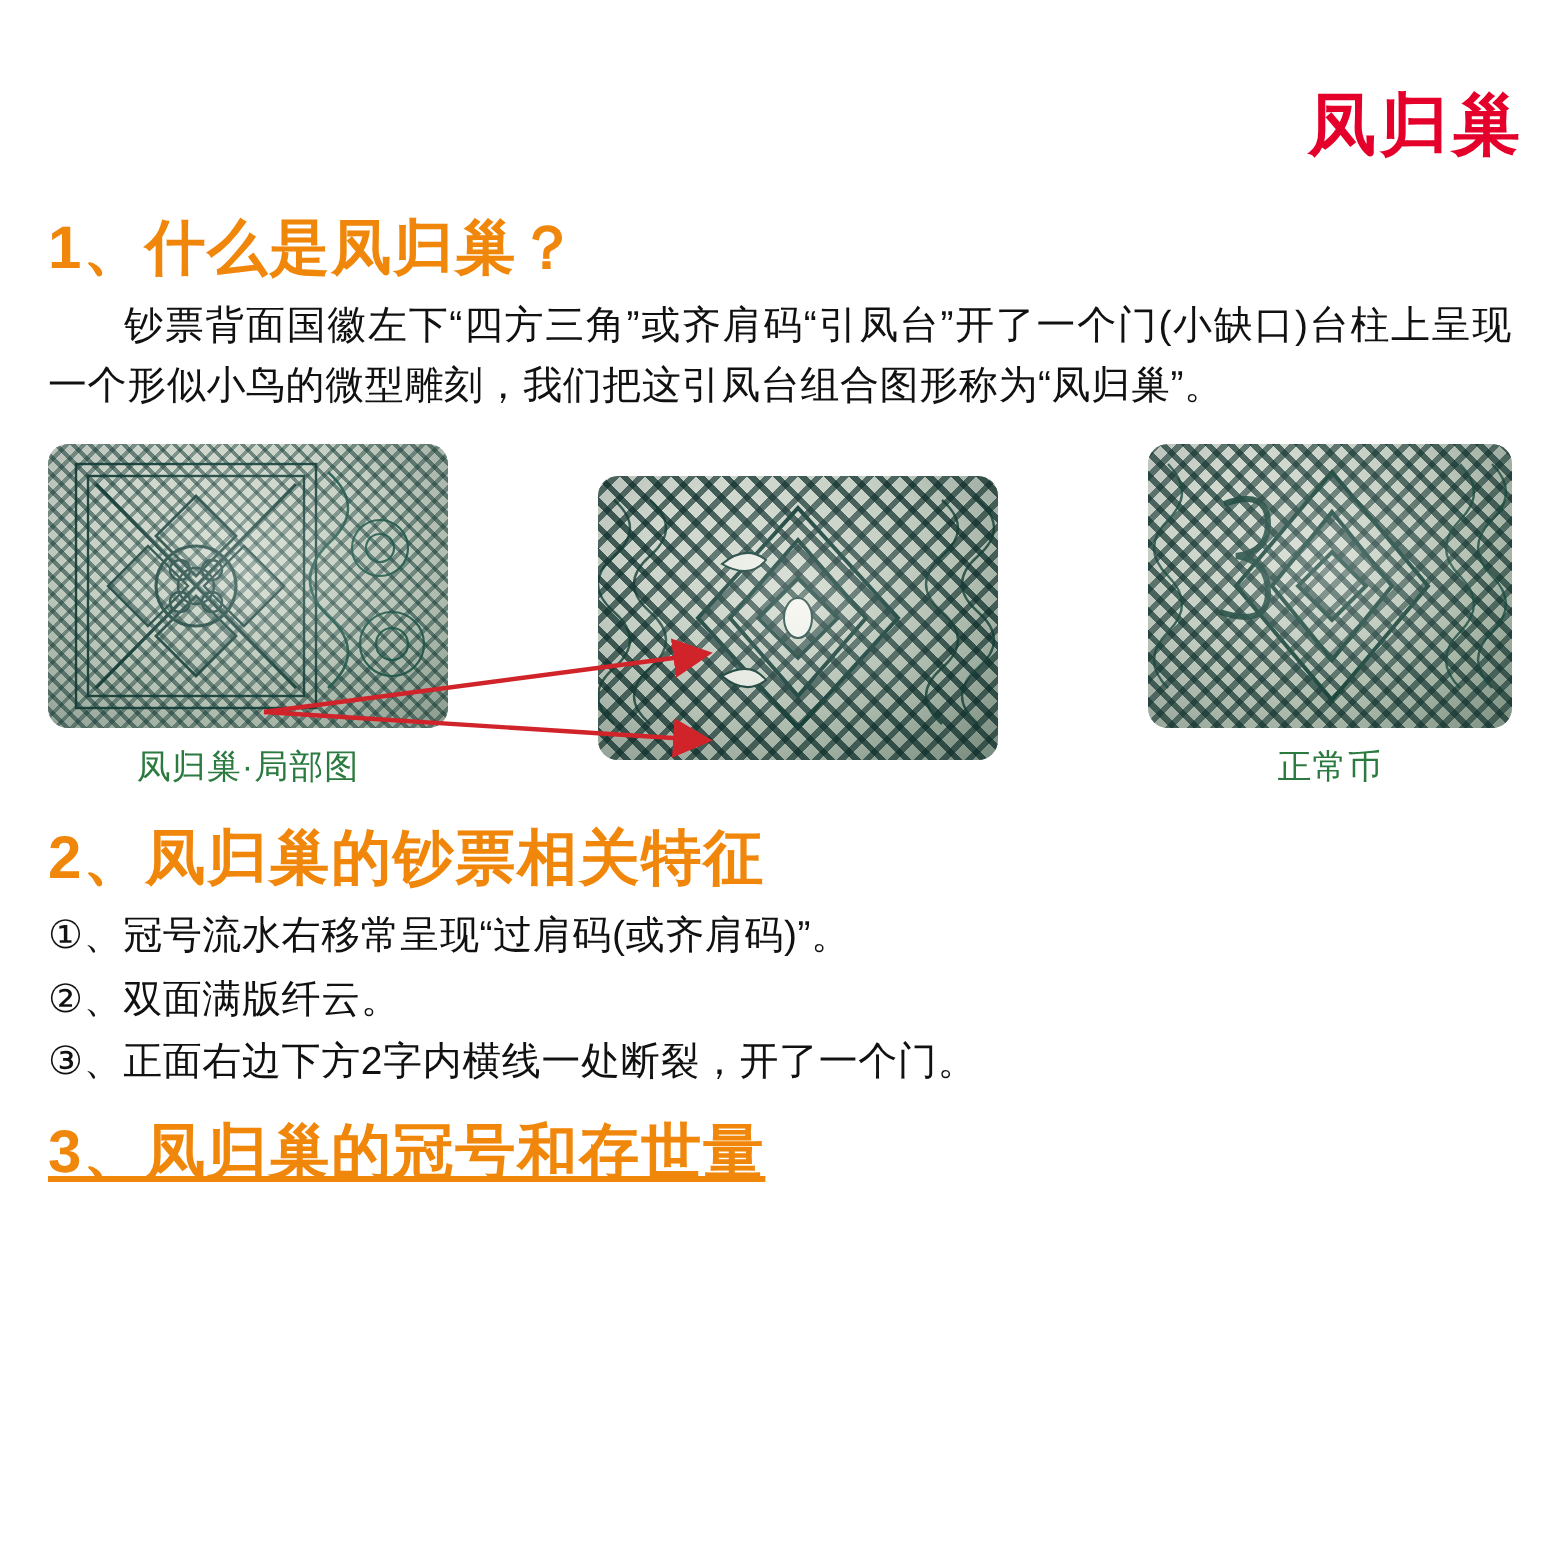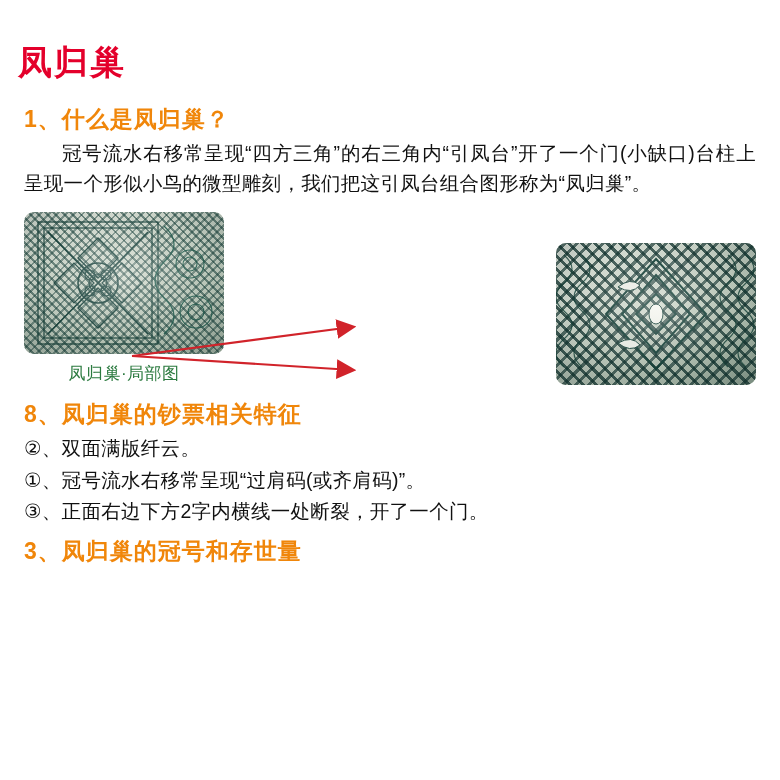--- a/index.html
+++ b/index.html
@@ -16,31 +16,31 @@
     position: relative;
   }
   .page {
     width: 780px;
     height: 780px;
     box-sizing: border-box;
     padding: 0 18px;
     position: relative;
   }
   .title {
-    text-align: left;
+    text-align: right;
     color: #e4002b;
     font-size: 34px;
     font-weight: bold;
     letter-spacing: 2px;
     margin-top: 40px;
     margin-bottom: 18px;
   }
   .section-head {
     color: #f0860a;
-    font-size: 23px;
+    font-size: 30px;
     font-weight: bold;
     margin: 8px 0 4px 6px;
     letter-spacing: 1px;
   }
   .para {
     font-size: 19.5px;
     line-height: 1.52;
     text-align: justify;
     margin: 2px 6px 6px 6px;
     letter-spacing: 0.3px;
@@ -52,21 +52,21 @@
     font-size: 19.5px;
     line-height: 1.5;
     margin: 2px 6px 2px 6px;
     letter-spacing: 0.3px;
   }
 
   
   .figures {
     display: flex;
     justify-content: space-between;
-    align-items: flex-end;
+    align-items: center;
     margin: 14px 6px 0 6px;
   }
   .fig {
     display: flex;
     flex-direction: column;
     align-items: center;
   }
   .fig-img {
     border-radius: 10px;
     overflow: hidden;
@@ -119,21 +119,21 @@
   .fig-ovr { position: absolute; inset: 0; }
 </style>
 </head>
 <body>
 
 <div class="page">
 
   <div class="title">凤归巢</div>
 
   <div class="section-head">1、什么是凤归巢？</div>
-  <div class="para indent">冠号流水右移常呈现“四方三角”的右三角内“引凤台”开了一个门(小缺口)台柱上呈现一个形似小鸟的微型雕刻，我们把这引凤台组合图形称为“凤归巢”。</div>
+  <div class="para indent">钞票背面国徽左下“四方三角”或齐肩码“引凤台”开了一个门(小缺口)台柱上呈现一个形似小鸟的微型雕刻，我们把这引凤台组合图形称为“凤归巢”。</div>
 
   <div class="figures">
 
     <div class="fig">
       <div class="fig-img f1">
         <div class="tex tex-base-a"></div>
         <svg class="fig-ovr" viewBox="0 0 200 142" preserveAspectRatio="none">
           <g stroke="#16403a" fill="none" stroke-width="1.2" opacity="0.95">
             <rect x="14" y="10" width="120" height="122"></rect>
             <rect x="20" y="16" width="108" height="110"></rect>
@@ -180,34 +180,56 @@
             <path d="M8 12 q16 14 0 28 q-16 14 0 28 q16 14 0 28 q-16 14 0 28"></path>
             <path d="M26 12 q16 14 0 28 q-16 14 0 28 q16 14 0 28 q-16 14 0 28"></path>
             <path d="M172 12 q16 14 0 28 q-16 14 0 28 q16 14 0 28 q-16 14 0 28"></path>
             <path d="M190 12 q16 14 0 28 q-16 14 0 28 q16 14 0 28 q-16 14 0 28"></path>
           </g>
         </svg>
         <div class="vign"></div>
       </div>
     </div>
 
+    <div class="fig">
+      <div class="fig-img f3">
+        <div class="tex tex-base-c"></div>
+        <svg class="fig-ovr" viewBox="0 0 182 142" preserveAspectRatio="none">
+          <g stroke="#17443a" fill="none" stroke-width="2">
+            <path d="M92 14 L140 71 L92 128 L44 71 Z"></path>
+            <path d="M92 34 L122 71 L92 108 L62 71 Z"></path>
+            <rect x="80" y="59" width="24" height="24" transform="rotate(45 92 71)"></rect>
+          </g>
+          <g stroke="#17443a" fill="none" stroke-width="3" opacity="0.9">
+            <path d="M38 30 q22 -8 22 10 q0 14 -16 16 q16 2 16 18 q0 18 -24 10"></path>
+          </g>
+          <g stroke="#1b4f42" fill="none" stroke-width="1.2" opacity="0.8">
+            <path d="M10 10 q14 14 0 28 q-14 14 0 28 q14 14 0 28 q-14 14 0 28"></path>
+            <path d="M156 10 q14 14 0 28 q-14 14 0 28 q14 14 0 28 q-14 14 0 28"></path>
+            <path d="M172 10 q14 14 0 28 q-14 14 0 28 q14 14 0 28 q-14 14 0 28"></path>
+          </g>
+        </svg>
+        <div class="vign"></div>
+      </div>
+      <div class="fig-caption">正常币</div>
+    </div>
   </div>
 
   <svg class="arrowlayer" style="left:0;top:0;width:780px;height:780px;position:absolute;" viewBox="0 0 780 780">
     <defs>
       <marker id="ah" markerWidth="9" markerHeight="9" refX="7" refY="4.5" orient="auto">
         <path d="M0,0 L9,4.5 L0,9 z" fill="#d1232a"></path>
       </marker>
     </defs>
     <g stroke="#d1232a" stroke-width="2.2" fill="none" marker-end="url(#ah)">
       <path d="M132 316 L352 287"></path>
       <path d="M132 316 L352 330"></path>
     </g>
   </svg>
 
-  <div class="section-head" style="margin-top:14px;">8、凤归巢的钞票相关特征</div>
+  <div class="section-head" style="margin-top:14px;">2、凤归巢的钞票相关特征</div>
+  <div class="list-line">①、冠号流水右移常呈现“过肩码(或齐肩码)”。</div>
   <div class="list-line">②、双面满版纤云。</div>
-  <div class="list-line">①、冠号流水右移常呈现“过肩码(或齐肩码)”。</div>
   <div class="list-line">③、正面右边下方2字内横线一处断裂，开了一个门。</div>
 
-  <div class="section-head" style="margin-top:10px;">3、凤归巢的冠号和存世量</div>
+  <div class="section-head" style="margin-top:10px;text-decoration:underline;">3、凤归巢的冠号和存世量</div>
 
 </div>
 
 </body></html>

